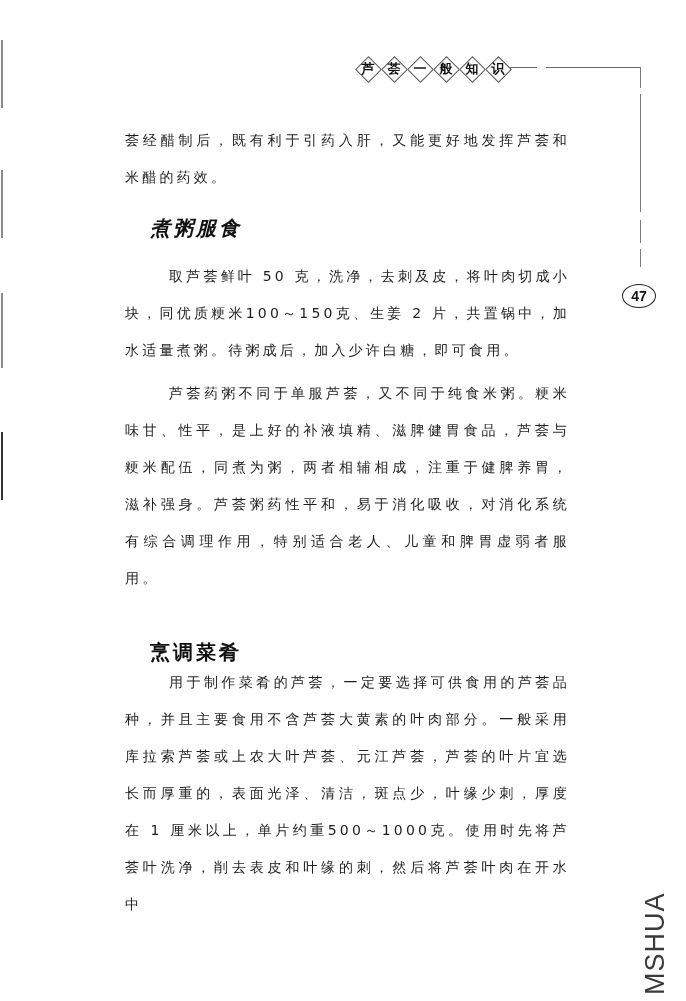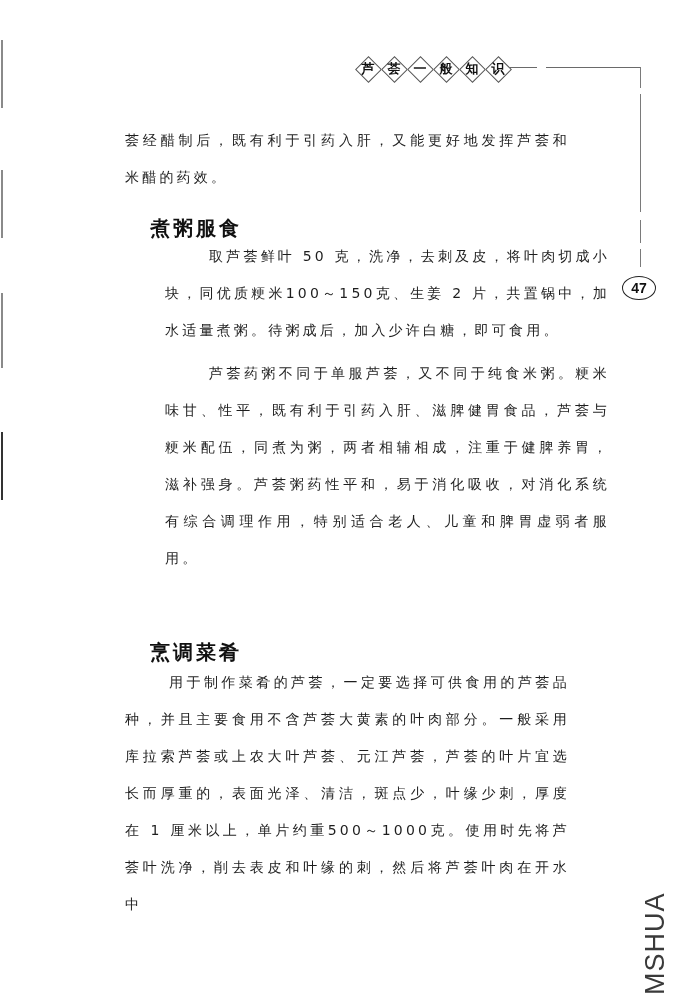--- a/index.html
+++ b/index.html
@@ -82,21 +82,21 @@
     }
     .side-gap {
       position: absolute;
       left: 639px;
       width: 3px;
       background: #fff;
     }
     .page-number {
       position: absolute;
       left: 622px;
-      top: 276px;
+      top: 284px;
       width: 32px;
       height: 22px;
       border: 1.5px solid #222;
       border-radius: 50%;
       display: flex;
       align-items: center;
       justify-content: center;
       font-family: "Liberation Sans", sans-serif;
       font-weight: bold;
       font-size: 14px;
@@ -172,24 +172,24 @@
 <div class="side-gap" style="top:88px;height:6px;"></div>
 <div class="side-gap" style="top:212px;height:8px;"></div>
 <div class="side-gap" style="top:243px;height:6px;"></div>
 
 <div class="page-number">47</div>
 
 <div class="text-block" style="top:122px;">
   <p class="para">荟经醋制后，既有利于引药入肝，又能更好地发挥芦荟和米醋的药效。</p>
 </div>
 
-<div class="section-heading" style="top:215px;">煮粥服食</div>
-<div class="text-block" style="top:238px;margin-left:40px;">
+<div class="section-heading" style="top:215px;font-style:italic;">煮粥服食</div>
+<div class="text-block" style="top:258px;">
   <p class="para indent">取芦荟鲜叶 50 克，洗净，去刺及皮，将叶肉切成小块，同优质粳米100～150克、生姜 2 片，共置锅中，加水适量煮粥。待粥成后，加入少许白糖，即可食用。</p>
-  <p class="para indent" style="margin-top:6px;">芦荟药粥不同于单服芦荟，又不同于纯食米粥。粳米味甘、性平，既有利于引药入肝、滋脾健胃食品，芦荟与粳米配伍，同煮为粥，两者相辅相成，注重于健脾养胃，滋补强身。芦荟粥药性平和，易于消化吸收，对消化系统有综合调理作用，特别适合老人、儿童和脾胃虚弱者服用。</p>
+  <p class="para indent" style="margin-top:6px;">芦荟药粥不同于单服芦荟，又不同于纯食米粥。粳米味甘、性平，是上好的补液填精、滋脾健胃食品，芦荟与粳米配伍，同煮为粥，两者相辅相成，注重于健脾养胃，滋补强身。芦荟粥药性平和，易于消化吸收，对消化系统有综合调理作用，特别适合老人、儿童和脾胃虚弱者服用。</p>
 </div>
 
 <div class="section-heading" style="top:603px;margin-top:36px;">烹调菜肴</div>
 <div class="text-block" style="top:664px;">
   <p class="para indent">用于制作菜肴的芦荟，一定要选择可供食用的芦荟品种，并且主要食用不含芦荟大黄素的叶肉部分。一般采用库拉索芦荟或上农大叶芦荟、元江芦荟，芦荟的叶片宜选长而厚重的，表面光泽、清洁，斑点少，叶缘少刺，厚度在 1 厘米以上，单片约重500～1000克。使用时先将芦荟叶洗净，削去表皮和叶缘的刺，然后将芦荟叶肉在开水中</p>
 </div>
 
 <div class="watermark">MSHUA</div>
 
 </body></html>

